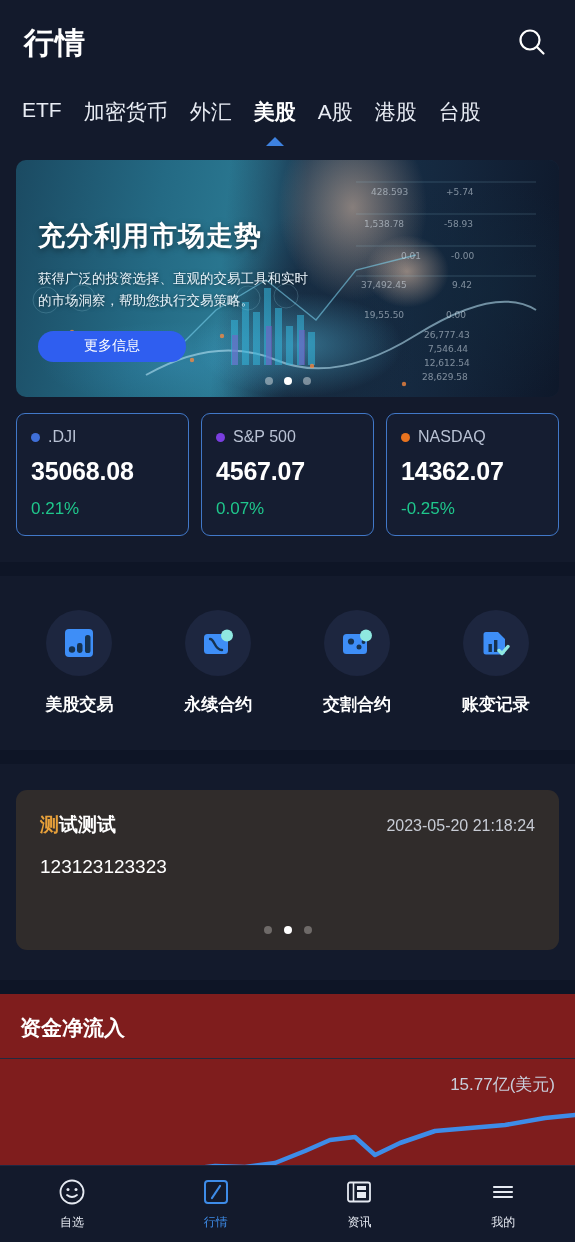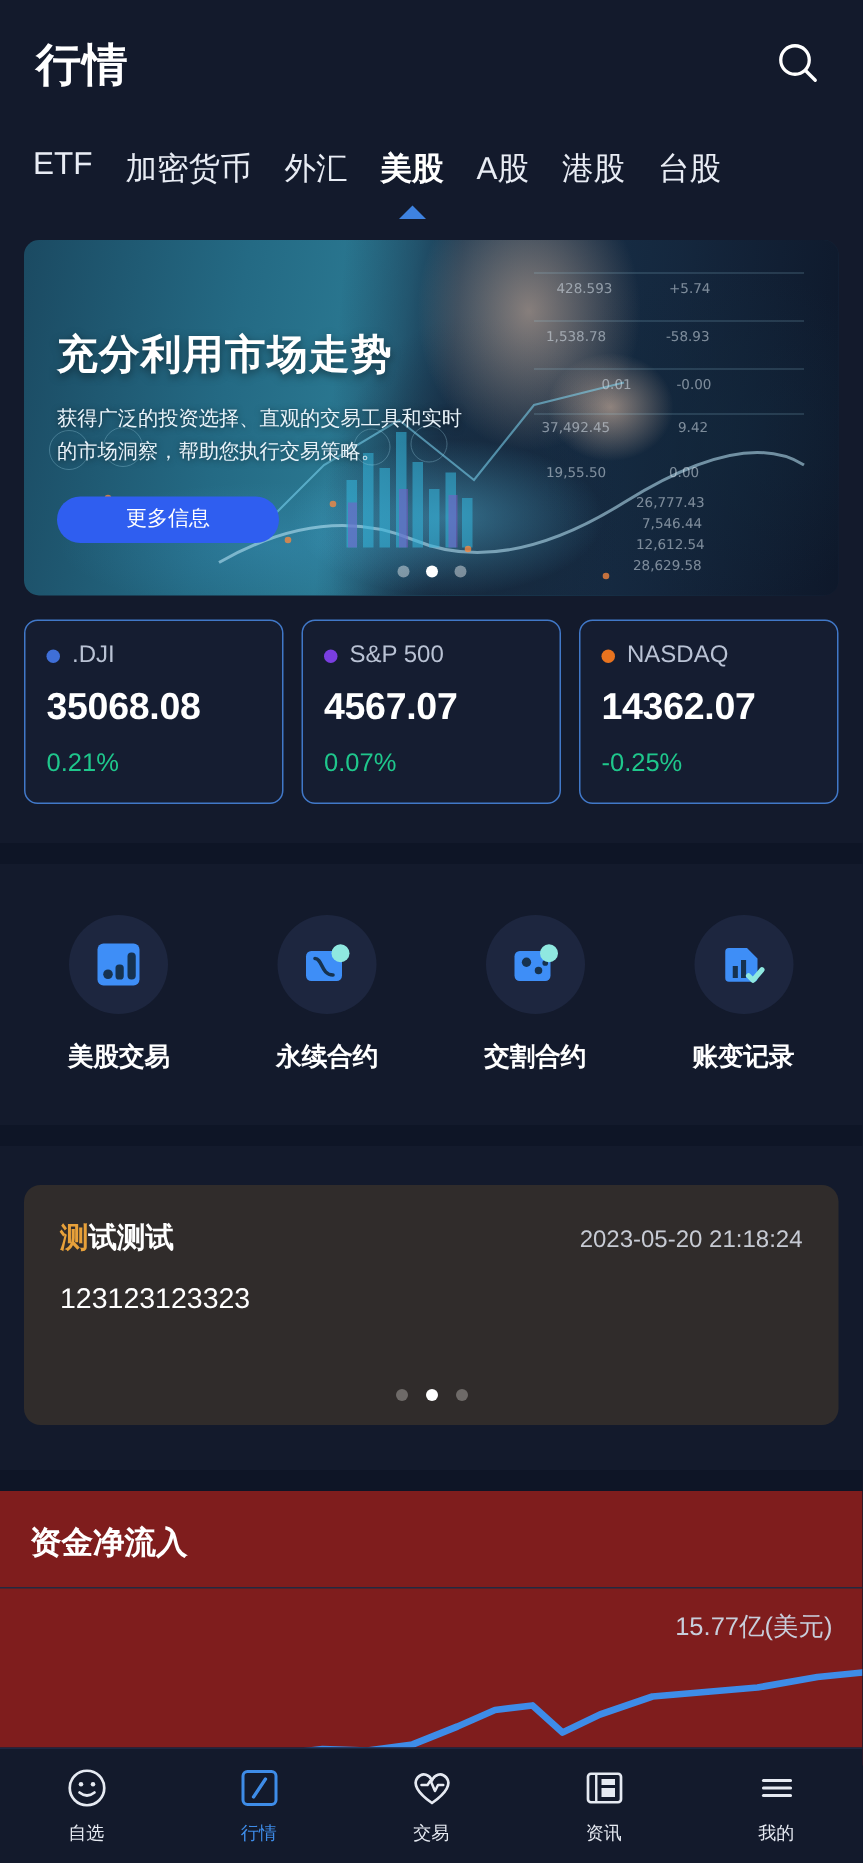--- a/index.html
+++ b/index.html
@@ -354,27 +354,20 @@
       <span class="nav-label">自选</span>
     </div>
     <div class="nav-item active">
       <svg width="30" height="30" viewBox="0 0 30 30">
         <rect x="4" y="4" width="22" height="22" rx="3" fill="none" stroke="#3e8ce8" stroke-width="2"></rect>
         <path d="M11 21 L19 9" fill="none" stroke="#3e8ce8" stroke-width="2.2" stroke-linecap="round"></path>
       </svg>
       <span class="nav-label">行情</span>
     </div>
     <div class="nav-item">
-      <svg width="32" height="30" viewBox="0 0 32 30">
-        <path d="M16 25 C6 18, 3 12, 6.5 8 C10 4, 14.5 6.5, 16 10 C17.5 6.5, 22 4, 25.5 8 C29 12, 26 18, 16 25 Z" fill="none" stroke="#e6eaf2" stroke-width="1.8" stroke-linejoin="round"></path>
-        <path d="M9 13 L13 13 L15 10 L18 17 L20 13 L23.5 13" fill="none" stroke="#e6eaf2" stroke-width="1.7" stroke-linecap="round" stroke-linejoin="round"></path>
-      </svg>
-      <span class="nav-label">交易</span>
-    </div>
-    <div class="nav-item">
       <svg width="30" height="30" viewBox="0 0 30 30">
         <rect x="4" y="5.5" width="22" height="19" rx="2" fill="none" stroke="#e6eaf2" stroke-width="1.8"></rect>
         <line x1="9.5" y1="5.5" x2="9.5" y2="24.5" stroke="#e6eaf2" stroke-width="1.6"></line>
         <rect x="13" y="9" width="9" height="4" fill="#e6eaf2"></rect>
         <rect x="13" y="15" width="9" height="6" fill="#e6eaf2"></rect>
       </svg>
       <span class="nav-label">资讯</span>
     </div>
     <div class="nav-item">
       <svg width="30" height="30" viewBox="0 0 30 30">

